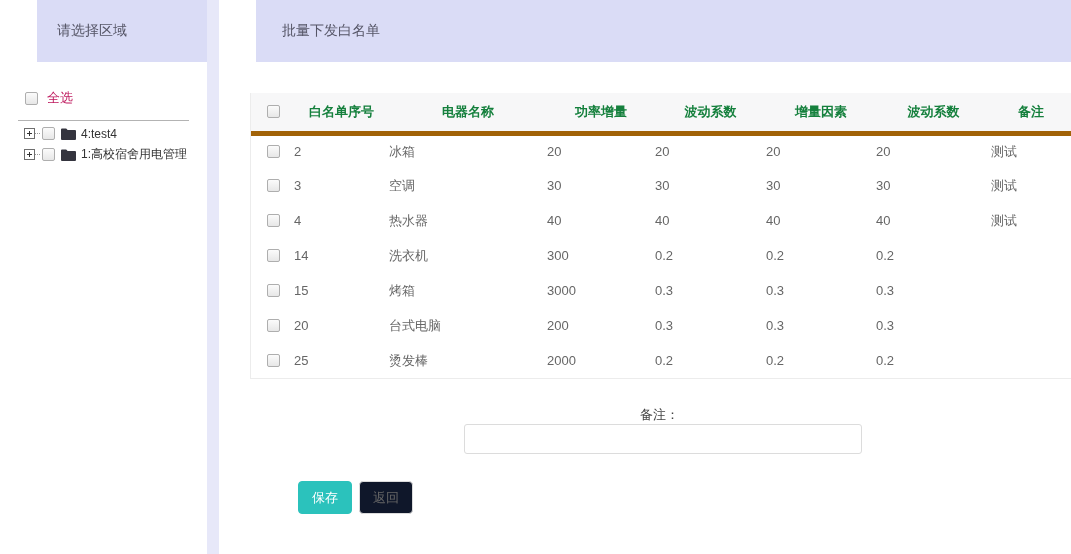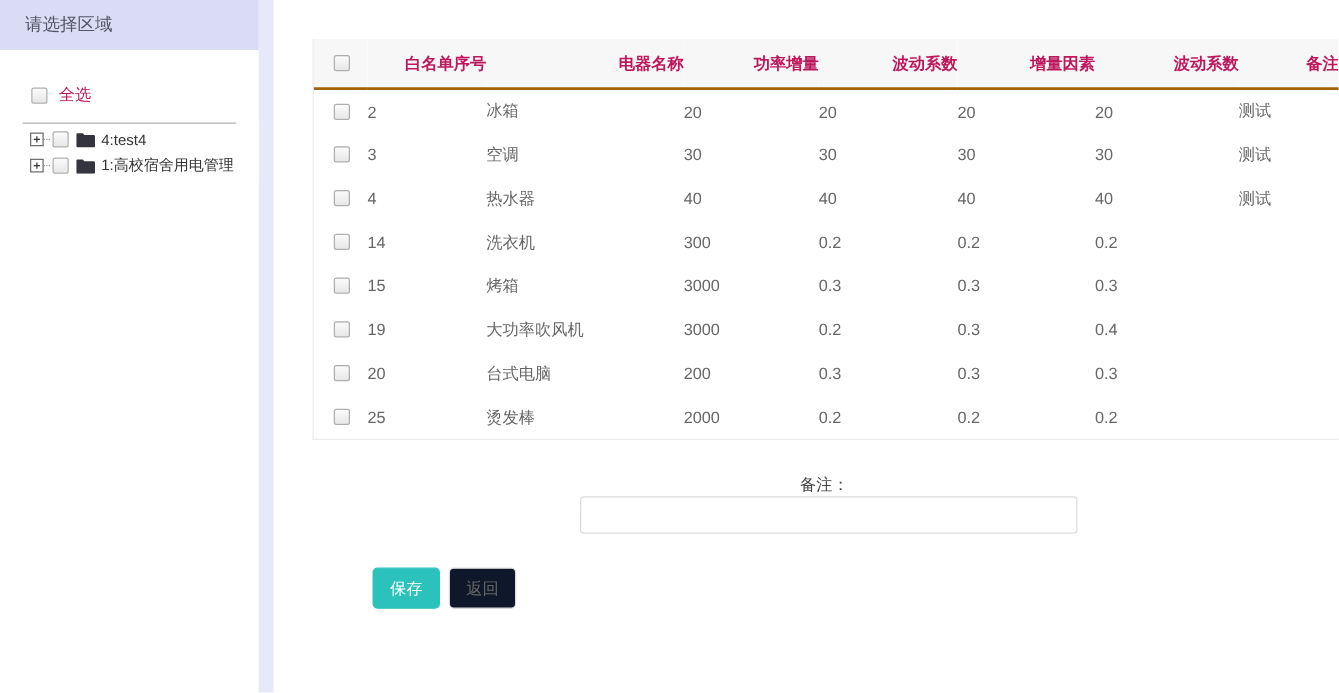--- a/index.html
+++ b/index.html
@@ -7,25 +7,25 @@
   body {
     display: flex;
     font-family: "Liberation Sans", "DejaVu Sans", sans-serif;
     background: #fff;
     color: #555;
   }
 
   
   .left-panel { width: 207px; flex: none; background: #fff; display: flex; flex-direction: column; }
   .panel-header {
-    height: 40px; flex: none;
+    height: 62px; flex: none;
     background: #dadcf6;
     display: flex; align-items: center;
     padding-left: 20px;
-    font-size: 14px; color: #556;
+    font-size: 14px; color: #556; margin-left: 37px;
   }
   .select-all-row {
     margin: 27px 0 0 25px;
     display: flex; align-items: center; gap: 9px;
     font-size: 13px; color: #be185d;
   }
   .divider { margin: 13px 18px 0 18px; border-bottom: 1px solid #b3b3b3; }
   .tree { margin: 2px 0 0 24px; font-size: 12px; color: #333; position: relative; }
   .tree::before {
     content: ""; position: absolute; left: 5px; top: 15px; height: 22px;
@@ -62,22 +62,22 @@
   .table-wrap {
     margin: 31px 0 0 31px;
     border-left: 1px solid #ececec;
     border-bottom: 1px solid #ececec;
     overflow: hidden;
   }
   table { width: 100%; border-collapse: collapse; table-layout: fixed; font-size: 13px; }
   thead th {
     height: 40px;
     background: #f7f7f8;
-    color: #be185d; font-weight: 700; text-align: right;
-    border-bottom: 2px solid #a16207;
+    color: #15803d; font-weight: 700; text-align: center;
+    border-bottom: 5px solid #a16207;
     white-space: nowrap; overflow: hidden;
   }
   tbody td { height: 35px; color: #666; white-space: nowrap; overflow: hidden; }
   .cb-cell { padding-left: 16px; }
   td .cb, th .cb { display: block; }
 
   .remark-row {
     margin: 27px 0 0 29px;
     display: flex; align-items: center;
     font-size: 13px; color: #444; flex-direction: column;
@@ -126,20 +126,23 @@
         <path d="M0 1.5 Q0 0.5 1 0.5 L5.2 0.5 L6.6 2 L14 2 Q15 2 15 3 L15 11 Q15 12 14 12 L1 12 Q0 12 0 11 Z" fill="#34343e"></path>
       </svg>
       <span class="tree-label">1:高校宿舍用电管理</span>
     </div>
   </div>
 </div>
 
 <div class="gap-strip"></div>
 
 <div class="right-panel">
+  <div class="panel-header">
+    <span>批量下发白名单</span>
+  </div>
 
   <div class="table-wrap">
     <table>
       <colgroup>
         <col style="width:43px">
           <col style="width:95px">
           <col style="width:158px">
         <col style="width:108px">
           <col style="width:111px">
           <col style="width:110px">
@@ -218,32 +221,20 @@
             <td>3000</td>
             <td>0.3</td>
             <td>0.3</td>
             <td>0.3</td>
             <td></td>
           </tr>
           <tr>
             <td class="cb-cell">
               <span class="cb"></span>
             </td>
-            <td>19</td>
-            <td>大功率吹风机</td>
-            <td>3000</td>
-            <td>0.2</td>
-            <td>0.3</td>
-            <td>0.4</td>
-            <td></td>
-          </tr>
-          <tr>
-            <td class="cb-cell">
-              <span class="cb"></span>
-            </td>
             <td>20</td>
             <td>台式电脑</td>
             <td>200</td>
             <td>0.3</td>
             <td>0.3</td>
             <td>0.3</td>
             <td></td>
           </tr>
           <tr>
             <td class="cb-cell">

